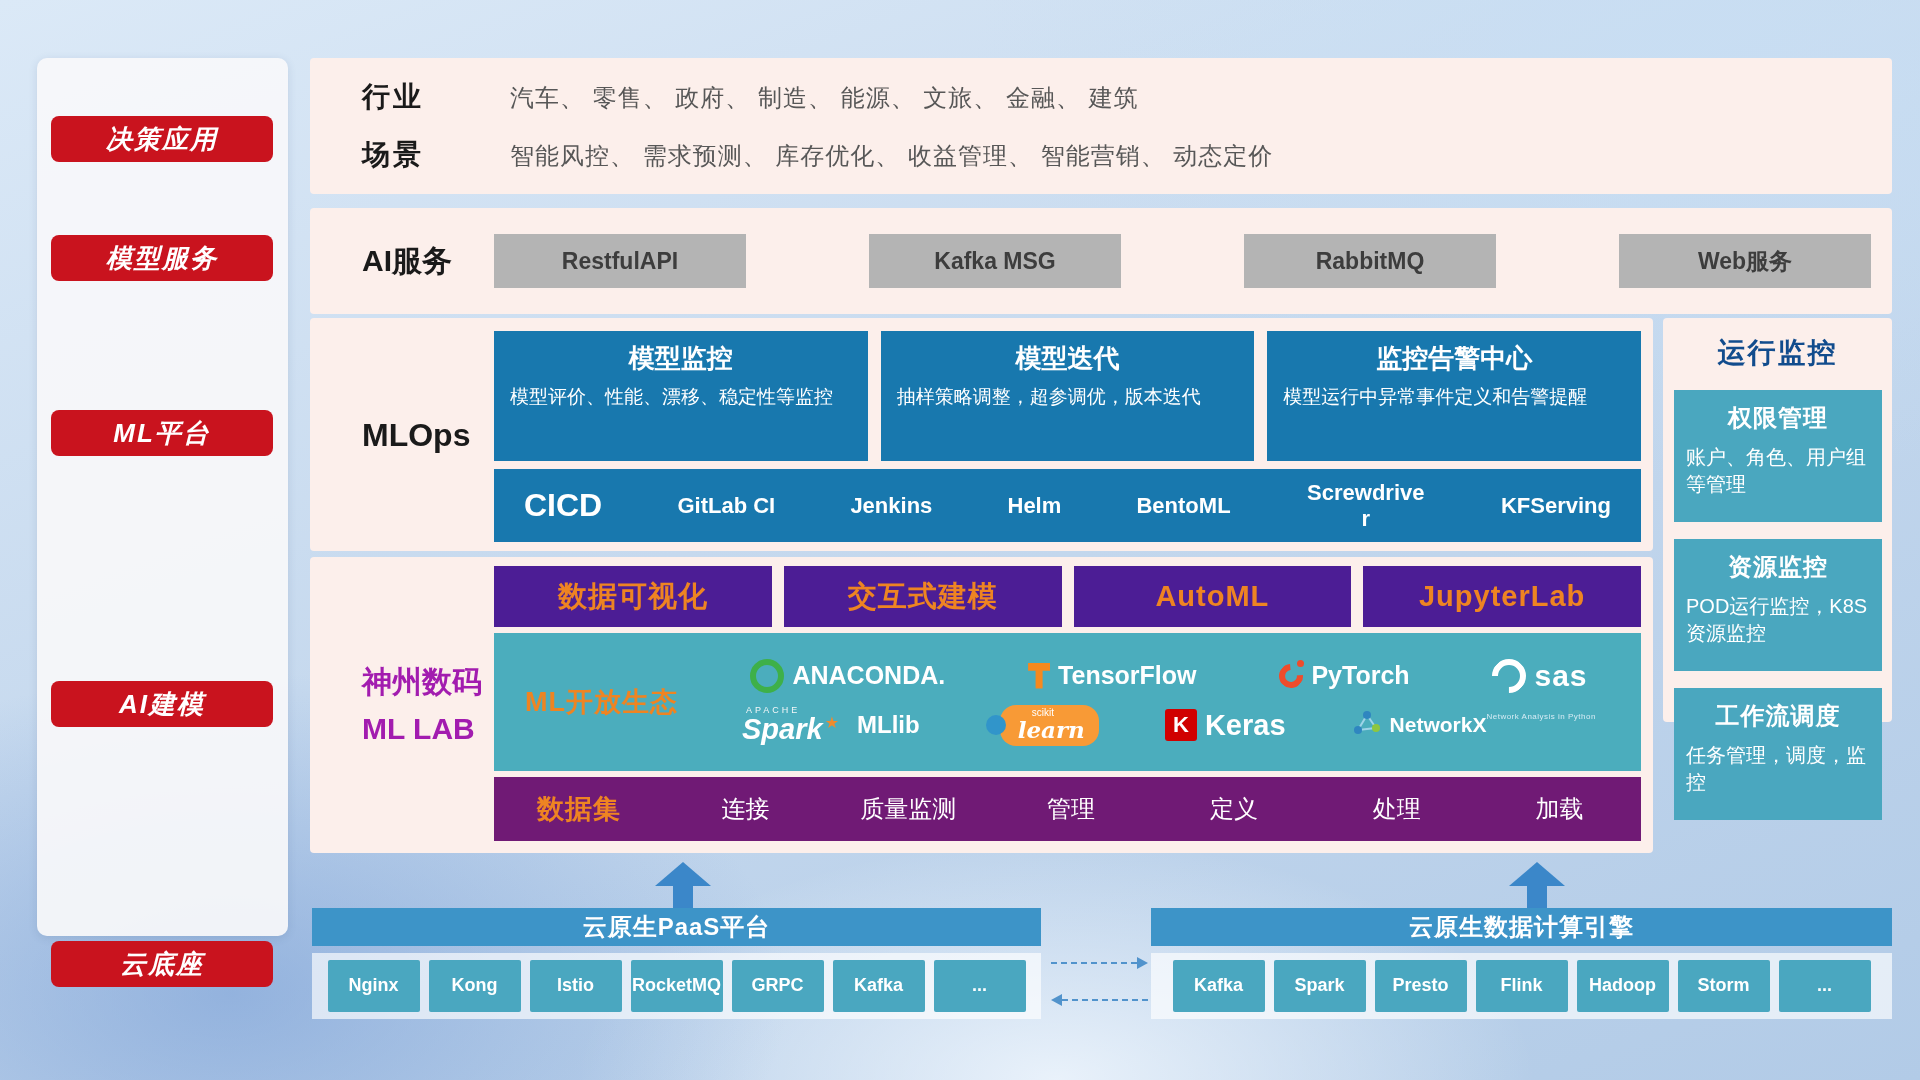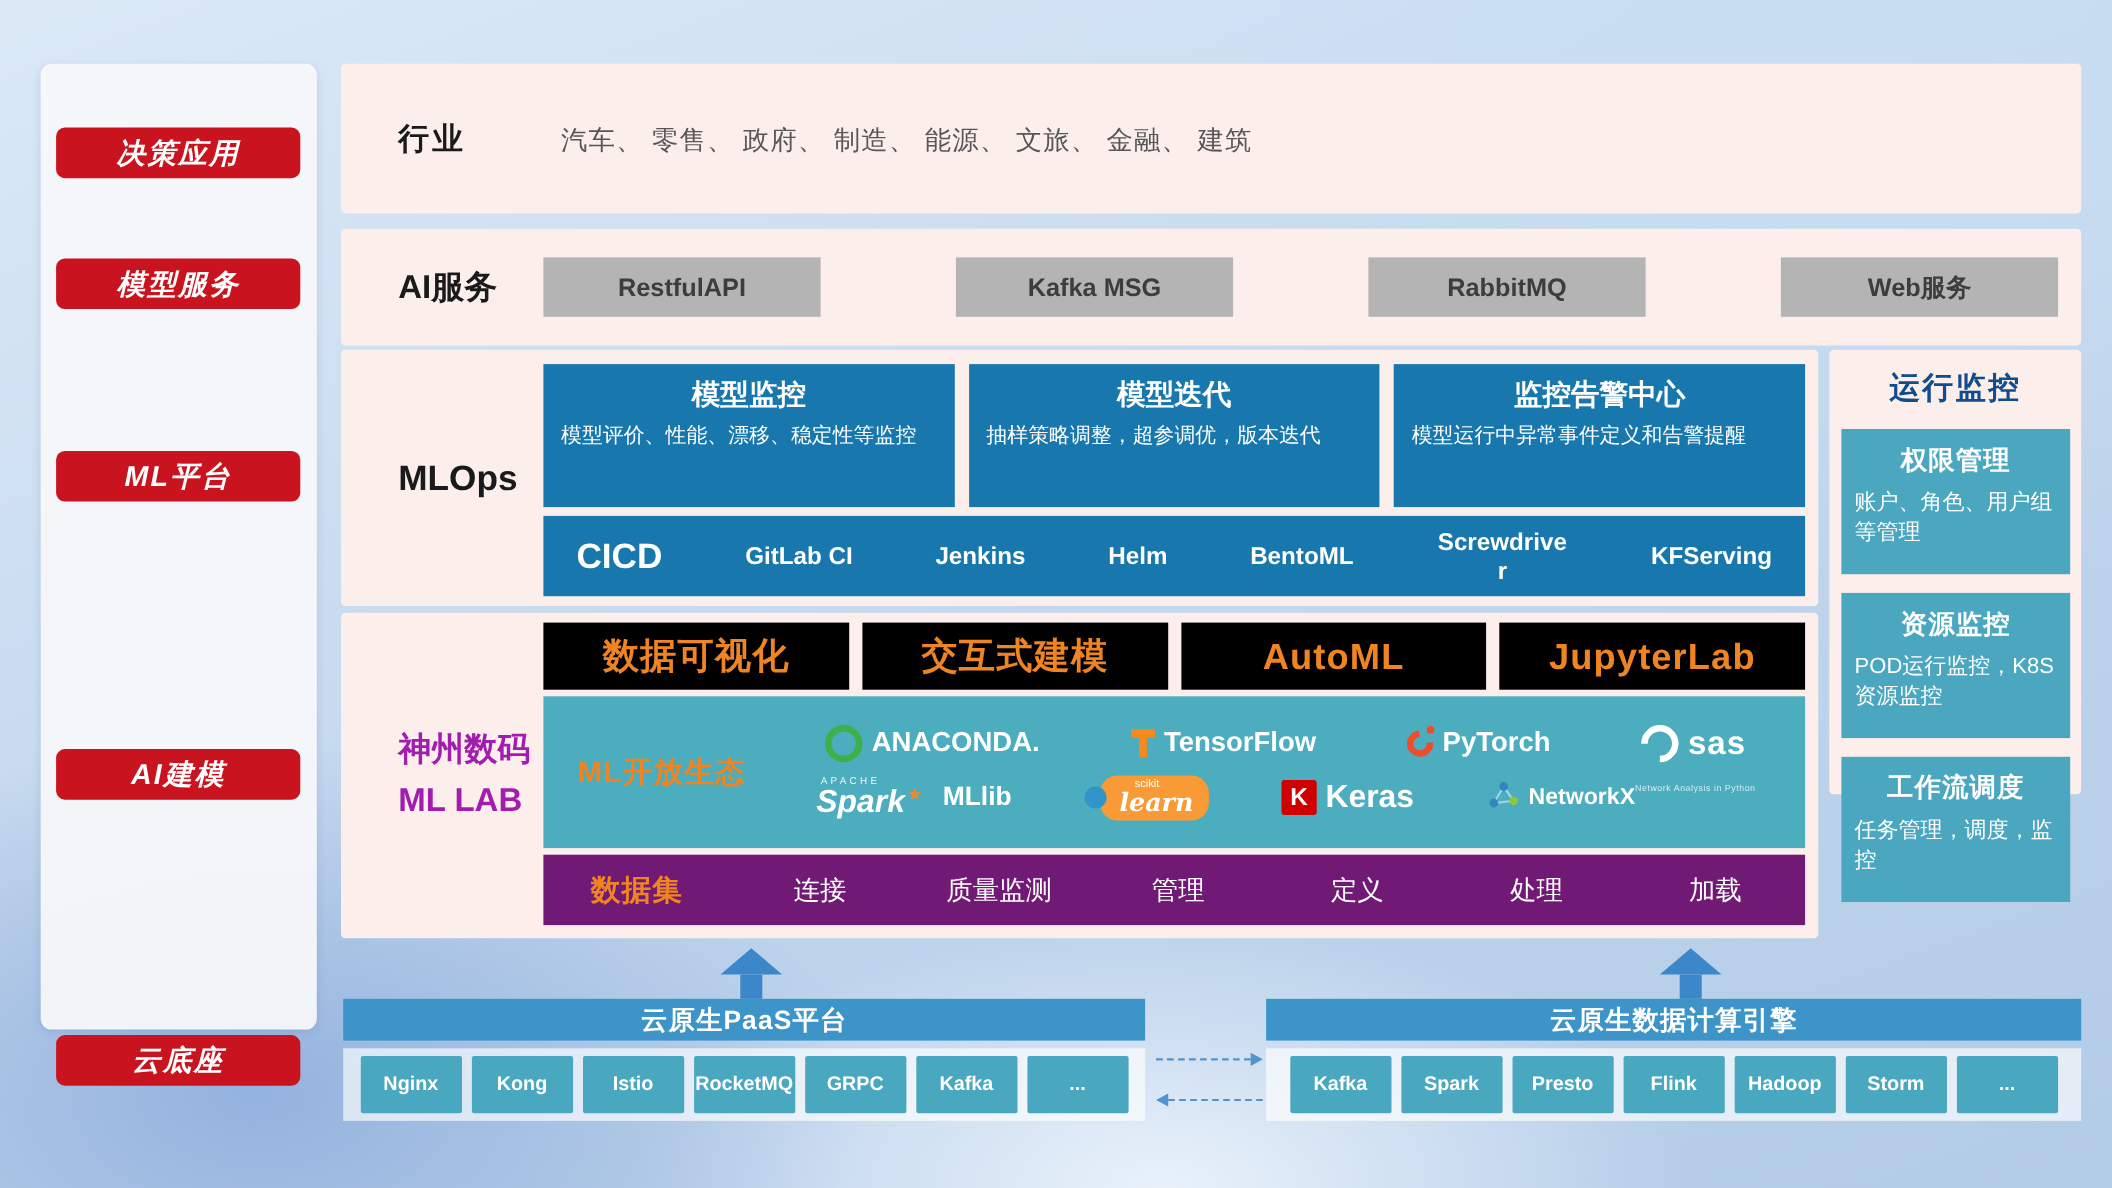--- a/index.html
+++ b/index.html
@@ -31,21 +31,21 @@
   .blue-card{flex:1;background:#1878ae;color:#fff;padding:10px 16px 8px;}
   .card-title{text-align:center;font-size:26px;font-weight:bold;margin-bottom:7px;}
   .card-body{font-size:19px;line-height:1.45;}
   .cicd-bar{position:absolute;left:184px;top:151px;width:1147px;height:73px;background:#1878ae;color:#fff;display:flex;align-items:center;justify-content:space-between;padding:0 30px;box-sizing:border-box;}
   .cicd-label{font-size:32px;font-weight:bold;}
   .cicd-item{max-width:120px;font-size:22px;font-weight:bold;text-align:center;line-height:1.15;overflow-wrap:anywhere;}
   
   .row-mllab{left:310px;top:557px;width:1343px;height:296px;}
   .mllab-label{position:absolute;left:52px;top:50%;transform:translateY(-50%);font-size:30px;font-weight:bold;color:#a21caf;line-height:1.55;}
   .feature-row{position:absolute;left:184px;top:9px;width:1147px;height:61px;display:flex;gap:12px;}
-  .feature-btn{flex:1;background:#000000;color:#ee8422;font-size:33px;font-weight:bold;display:flex;align-items:center;justify-content:center;letter-spacing:1px;}
+  .feature-btn{flex:1;background:#4c1d95;color:#ee8422;font-size:29px;font-weight:bold;display:flex;align-items:center;justify-content:center;letter-spacing:1px;}
   .eco-box{position:absolute;left:184px;top:76px;width:1147px;height:138px;background:#4badbd;display:flex;}
   .eco-label{width:215px;display:flex;align-items:center;justify-content:center;color:#ee8422;font-size:27px;font-weight:bold;letter-spacing:1px;}
   .eco-logos{flex:1;display:flex;flex-direction:column;justify-content:center;gap:12px;padding-right:12px;}
   .eco-row{display:flex;align-items:center;justify-content:space-around;}
   .logo{display:flex;align-items:center;gap:8px;color:#fff;}
   .logo-text{font-size:25px;font-weight:bold;color:#fff;}
   .ana-ring{width:22px;height:22px;border:6px solid #3eb049;border-radius:50%;display:inline-block;}
   .tf-icon{width:22px;height:26px;background:#f6891e;display:inline-block;
     clip-path:polygon(0 0,100% 0,100% 32%,66% 32%,66% 100%,34% 100%,34% 32%,0 32%);}
   .pt-icon{position:relative;width:24px;height:24px;display:inline-block;}
@@ -102,20 +102,24 @@
     <div class="side-btn" style="top:352px">ML平台</div>
     <div class="side-btn" style="top:623px">AI建模</div>
     <div class="side-btn" style="top:883px">云底座</div>
   </aside>
 
   <section class="panel row-app">
     <div class="kv-line">
       <span class="kv-label">行业</span>
       <span class="kv-items">汽车、 零售、 政府、 制造、 能源、 文旅、 金融、 建筑</span>
     </div>
+    <div class="kv-line">
+      <span class="kv-label">场景</span>
+      <span class="kv-items">智能风控、 需求预测、 库存优化、 收益管理、 智能营销、 动态定价</span>
+    </div>
   </section>
 
   <section class="panel row-service">
     <div class="row-label">AI服务</div>
     <div class="service-buttons">
       <div class="gray-btn">RestfulAPI</div>
       <div class="gray-btn">Kafka MSG</div>
       <div class="gray-btn">RabbitMQ</div>
       <div class="gray-btn">Web服务</div>
     </div>

